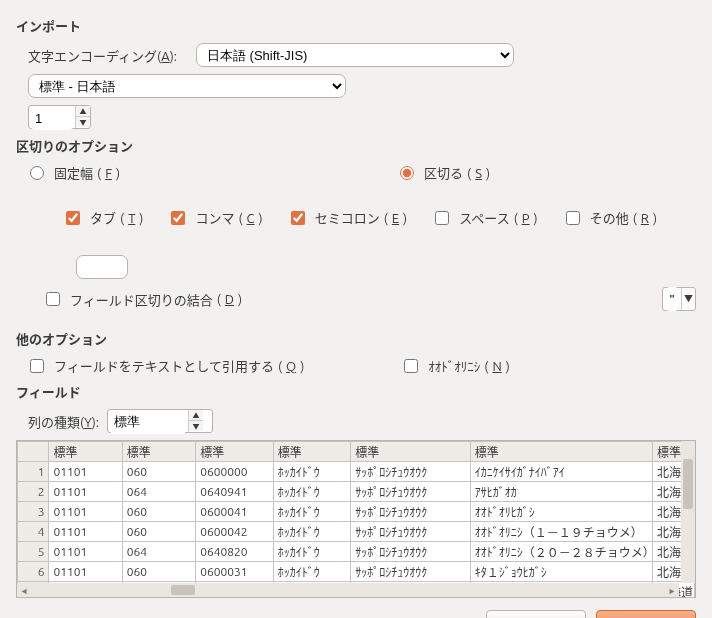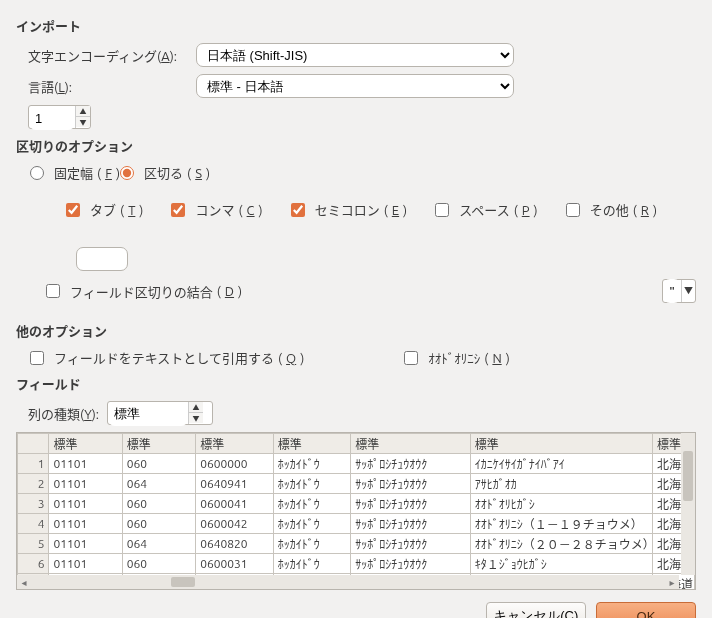--- a/index.html
+++ b/index.html
@@ -65,21 +65,21 @@
   width: 14px;
   height: 14px;
   margin-right: 6px;
 }
 input[type="checkbox"] { accent-color: #e1713e; }
 input[type="radio"] { accent-color: #e1713e; }
 .sep-row { display: flex; gap: 28px; padding-left: 50px; margin-bottom: 8px; flex-wrap: wrap; align-items: center;}
 .sep-row2 { display: flex; padding-left: 30px; margin-bottom: 18px; }
 .other-input { width: 52px; height: 24px; margin-left: 10px;}
 .spacer { flex: 1; }
-.radios { display: flex; padding-left: 14px; margin-bottom: 18px; align-items: center; }
+.radios { display: flex; gap: 280px; padding-left: 14px; margin-bottom: 26px; align-items: center; }
 
 .preview-wrap {
   border: 1px solid #b8b4ad;
   background: #fff;
   height: 158px;
   margin: 4px 0 8px;
   position: relative;
   overflow: hidden;
 }
 table.preview {
@@ -169,23 +169,20 @@
 <div class="row">
   <span class="lbl label-col">
     <span>文字エンコーディング</span>(<span class="u">A</span>):
   </span>
   <select>
     <option>日本語 (Shift-JIS)</option>
   </select>
 </div>
 
 <div class="row">
-  <span class="lbl label-col">
-    <span>言語</span>(<span class="u">L</span>):
-  </span>
   <select>
     <option>標準 - 日本語</option>
   </select>
 </div>
 
 <div class="row">
   <div class="spin-wrap">
     <input type="text" value="1" style="">
     <div class="spin-btns">
       <span>▲</span>

